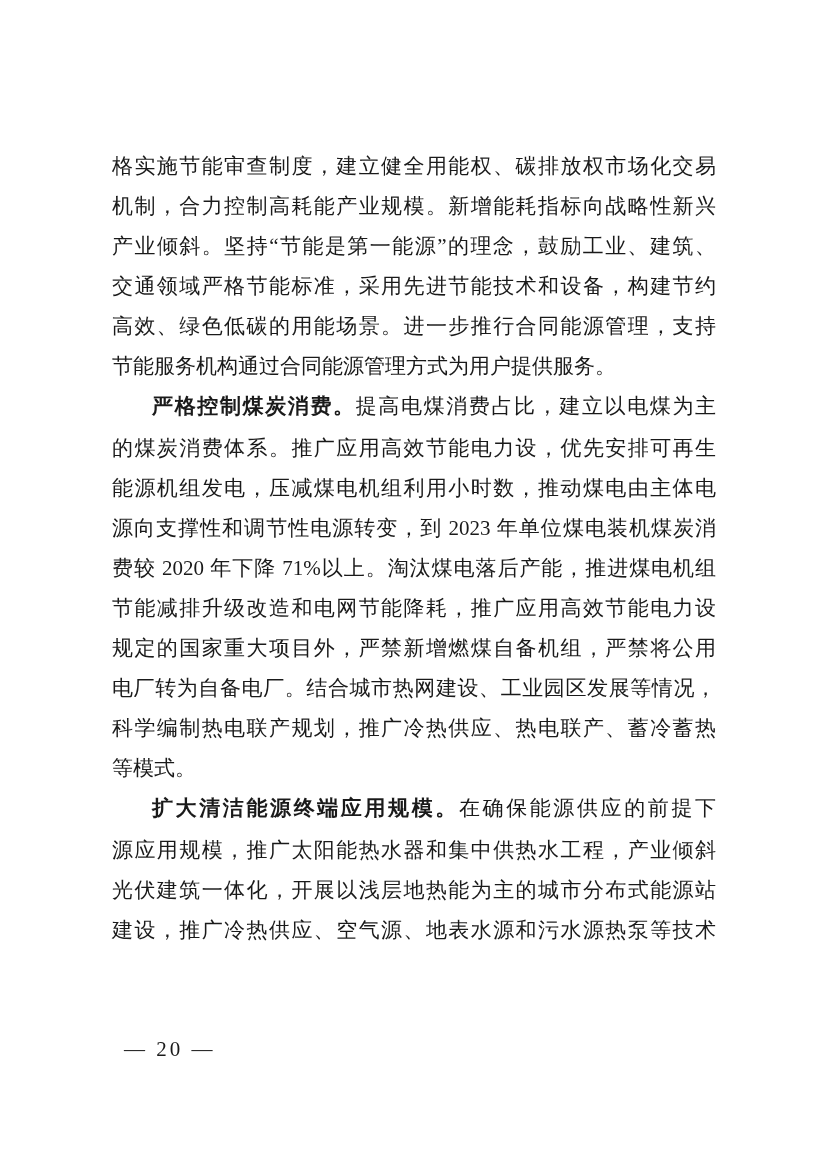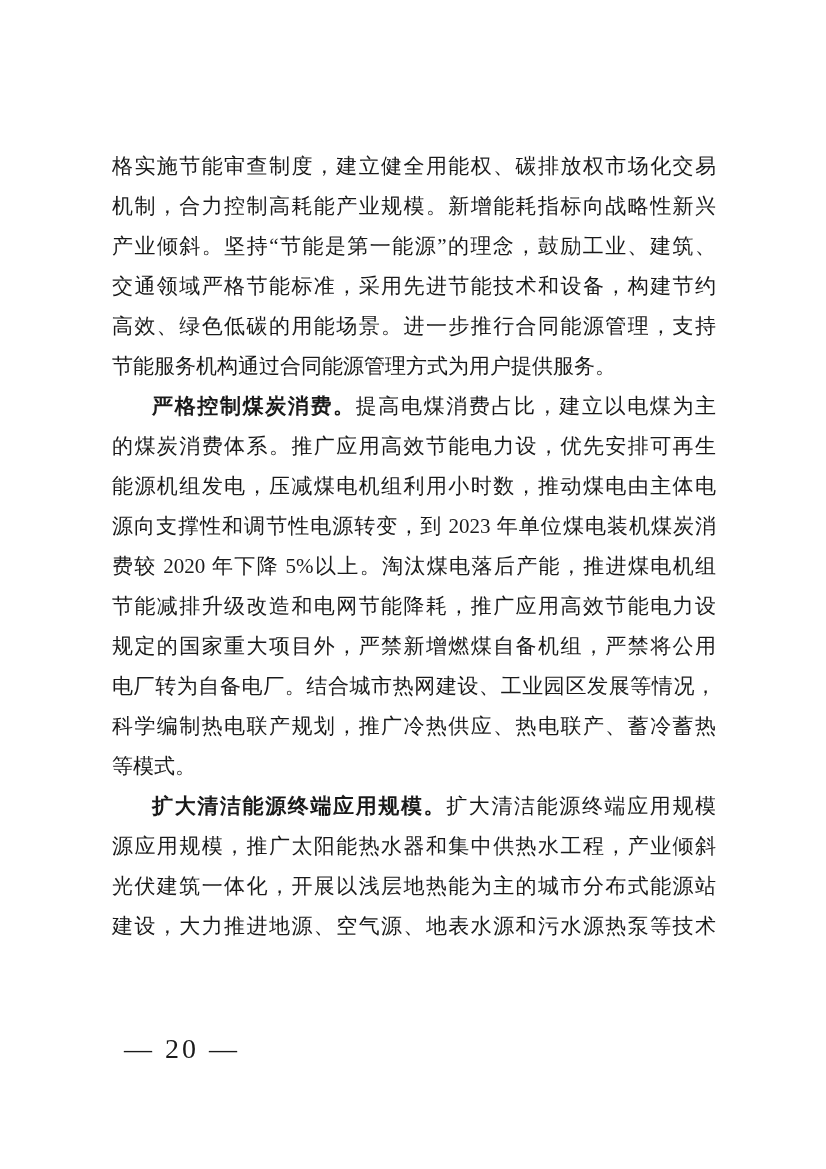--- a/index.html
+++ b/index.html
@@ -34,27 +34,27 @@
     white-space: normal;
   }
   .line.fill {
     text-align-last: justify;
   }
   .line.indent {
     text-indent: 40px;
   }
   .lead {
     font-weight: 700;
-    font-family: Liberation Sans, sans-serif;
+    font-family: Liberation Mono, monospace;
   }
   .footer {
     position: absolute;
     left: 124px;
     top: 1036px;
-    font-size: 28px;
+    font-size: 21px;
     line-height: 26px;
     color: #1a1a1a;
     letter-spacing: 3px;
   }
 </style>
 </head>
 <body>
 
 <div class="page">
 
@@ -67,33 +67,33 @@
       <span class="line fill">交通领域严格节能标准，采用先进节能技术和设备，构建节约</span>
       <span class="line fill">高效、绿色低碳的用能场景。进一步推行合同能源管理，支持</span>
       <span class="line">节能服务机构通过合同能源管理方式为用户提供服务。</span>
     </p>
 
     <p class="para">
       <span class="line fill indent"><strong class="lead">严格控制煤炭消费。</strong><span>提高电煤消费占比，建立以电煤为主</span></span>
       <span class="line fill">的煤炭消费体系。推广应用高效节能电力设，优先安排可再生</span>
       <span class="line fill">能源机组发电，压减煤电机组利用小时数，推动煤电由主体电</span>
       <span class="line fill">源向支撑性和调节性电源转变，到 2023 年单位煤电装机煤炭消</span>
-      <span class="line fill">费较 2020 年下降 5%以上。淘汰煤电落后产能，推进煤电机组</span>
+      <span class="line fill">费较 2020 年下降 71%以上。淘汰煤电落后产能，推进煤电机组</span>
       <span class="line fill">节能减排升级改造和电网节能降耗，推广应用高效节能电力设</span>
       <span class="line fill">规定的国家重大项目外，严禁新增燃煤自备机组，严禁将公用</span>
       <span class="line fill">电厂转为自备电厂。结合城市热网建设、工业园区发展等情况，</span>
       <span class="line fill">科学编制热电联产规划，推广冷热供应、热电联产、蓄冷蓄热</span>
       <span class="line">等模式。</span>
     </p>
 
     <p class="para">
-      <span class="line fill indent"><strong class="lead">扩大清洁能源终端应用规模。</strong><span>扩大清洁能源终端应用规模</span></span>
+      <span class="line fill indent"><strong class="lead">扩大清洁能源终端应用规模。</strong><span>在确保能源供应的前提下</span></span>
       <span class="line fill">源应用规模，推广太阳能热水器和集中供热水工程，产业倾斜</span>
       <span class="line fill">光伏建筑一体化，开展以浅层地热能为主的城市分布式能源站</span>
-      <span class="line fill">建设，大力推进地源、空气源、地表水源和污水源热泵等技术</span>
+      <span class="line fill">建设，推广冷热供应、空气源、地表水源和污水源热泵等技术</span>
     </p>
 
   </div>
 
   <div class="footer">
     <span>— 20 —</span>
   </div>
 
 </div>
 

